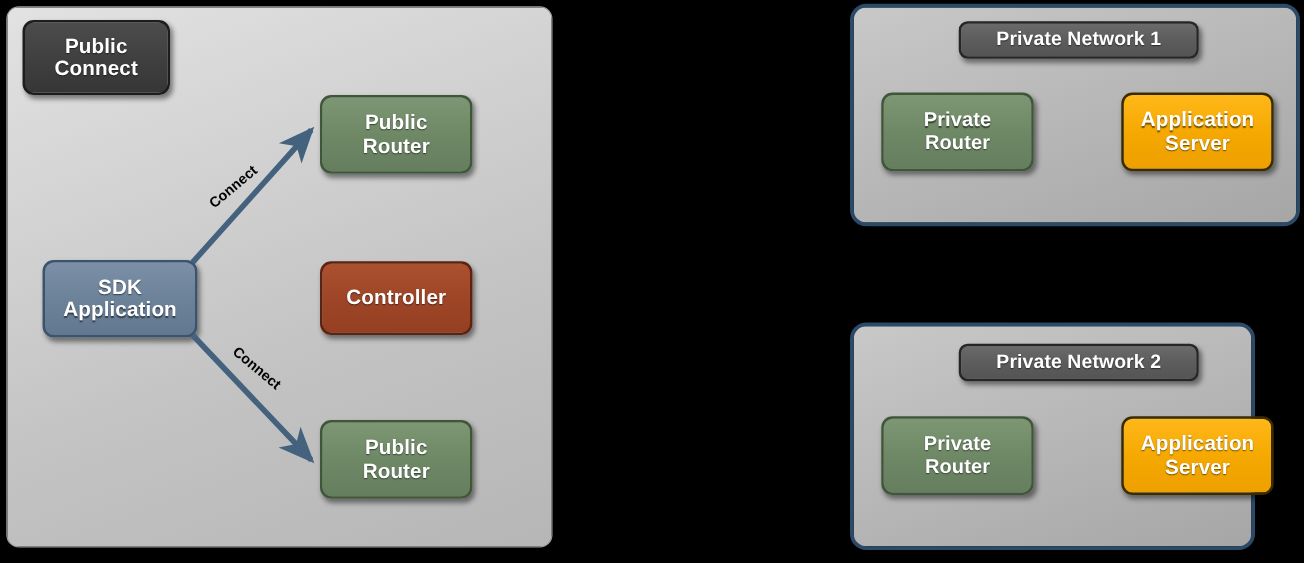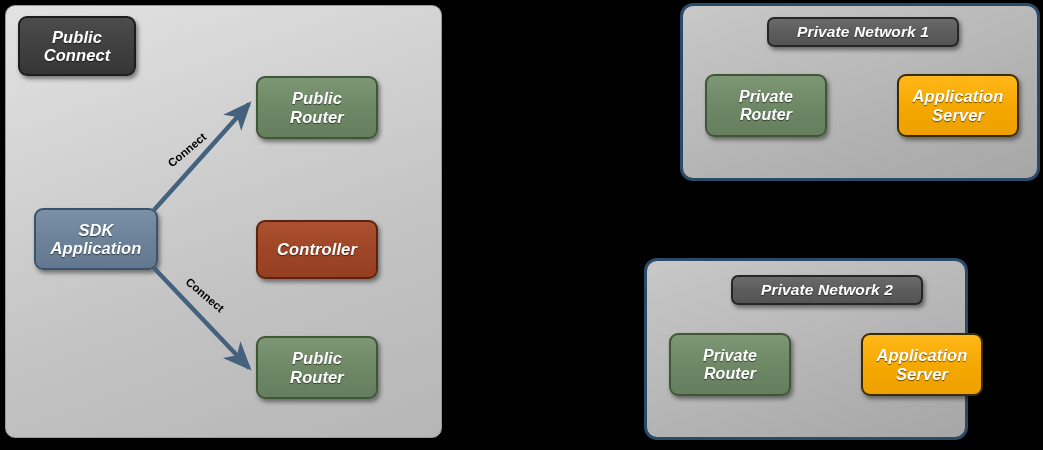--- a/index.html
+++ b/index.html
@@ -31,21 +31,20 @@
     display: flex;
     align-items: center;
     text-align: center;
     color: #ffffff;
     font-weight: bold;
     line-height: 1.12;
     border-radius: 9px;
     letter-spacing: 0.1px;
     text-shadow: 0 1px 1px rgba(0,0,0,0.55);
     box-shadow: 2px 3px 4px rgba(0,0,0,0.45);
-    font-style: italic;
   }
   .node .lbl { display:block; width: 100%; }
 
   
   .panel-public {
     position: absolute;
     left: 5px;
     top: 5px;
     width: 437px;
     height: 433px;
@@ -91,21 +90,21 @@
     top: 330px;
     width: 122px;
     height: 63px;
     font-size: 16.5px;
     background: linear-gradient(180deg, #7d9674 0%, #6e8866 52%, #657e5e 100%);
     border: 2px solid #3f5639;
   }
 
   .box-controller {
     left: 250px;
-    top: 214px;
+    top: 203px;
     width: 122px;
     height: 59px;
     font-size: 16.5px;
     background: linear-gradient(180deg, #ab5130 0%, #9e4527 52%, #953f22 100%);
     border: 2px solid #5d2311;
   }
 
   
   #edges {
     position: absolute;
@@ -128,21 +127,21 @@
   
   .panel-private {
     position: absolute;
     box-sizing: border-box;
     border-radius: 13px;
     border: 3px solid #2b4a68;
     background: linear-gradient(160deg, #c8c8c8 0%, #bcbcbc 35%, #b0b0b0 70%, #a6a6a6 100%);
     box-shadow: 3px 4px 5px rgba(0,0,0,0.5);
   }
   .panel-private-1 { left: 680px; top: 3px; width: 360px; height: 178px; }
-  .panel-private-2 { left: 644px; top: 258px; width: 324px; height: 182px; }
+  .panel-private-2 { left: 680px; top: 258px; width: 324px; height: 182px; }
 
   .box-net-title {
     width: 192px;
     height: 30px;
     font-size: 15.5px;
     border-radius: 7px;
     background: linear-gradient(180deg, #6a6a6a 0%, #5c5c5c 52%, #545454 100%);
     border: 2px solid #262626;
   }
   .title-pos-1 { left: 84px; top: 11px; }

